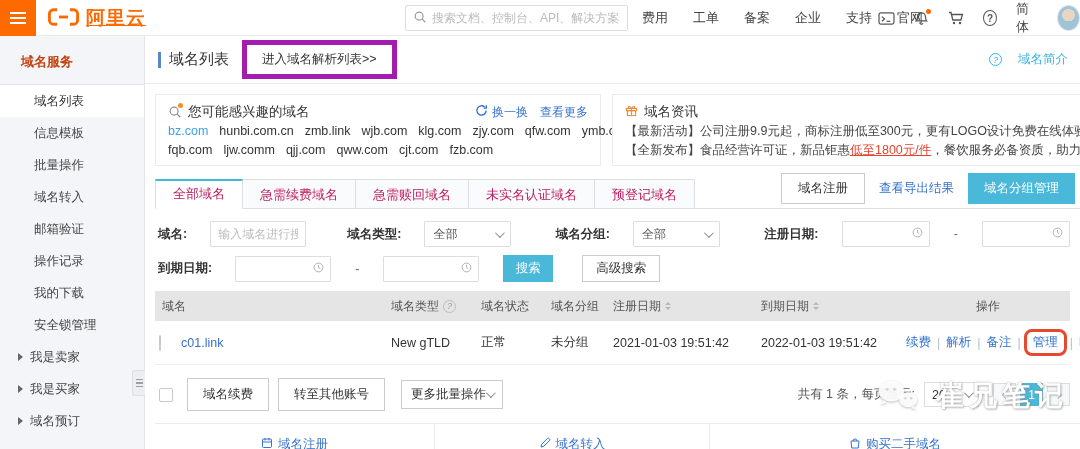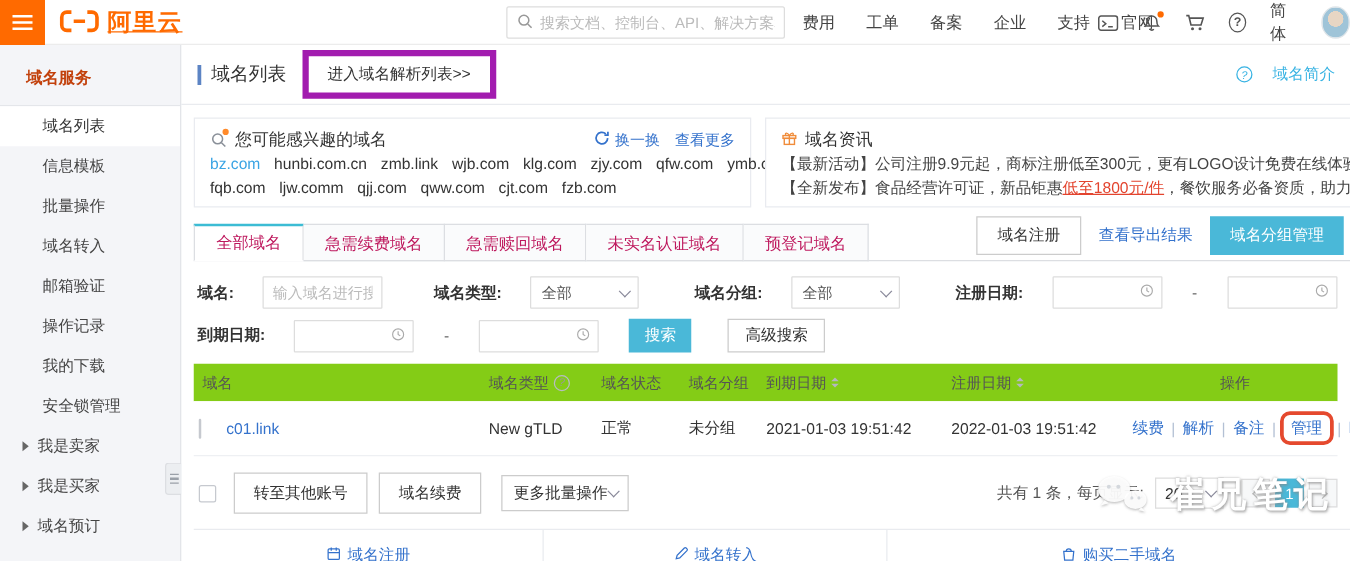--- a/index.html
+++ b/index.html
@@ -83,21 +83,21 @@
   .f-date { width:96px; height:26px; border:1px solid #ddd; border-radius:1px; display:flex; align-items:center; padding:0 6px; background:#fff; cursor:text; }
   .f-date input { border:none; outline:none; flex:1; width:60px; font-size:12px; font-family:inherit; }
   .dash { margin:0 8px; color:#666; }
   .gap14 { width:14px; } .gap10 { width:10px; }
   .btn-search { border:none; background:#4AB8D8; color:#fff; font-size:12.5px; width:50px; height:27px; margin-left:8px; cursor:pointer; font-family:inherit; }
   .btn-adv { border:1px solid #ccc; background:#fff; color:#333; font-size:12.5px; width:78px; height:27px; margin-left:13px; cursor:pointer; font-family:inherit; }
 
   
   .dtable { margin:9px 10px 0 10px; }
   .grid { display:grid; grid-template-columns:26px 210px 90px 70px 62px 148px 145px 1fr; align-items:center; }
-  .thead { background:#84cc16; height:30px; font-size:12px; color:#555; }
+  .thead { background:#e5e5e5; height:30px; font-size:12px; color:#555; }
   .thead .hc { display:flex; align-items:center; gap:4px; }
   .hc.first { grid-column:1 / 3; padding-left:7px; }
   .hc.ops { justify-content:center; }
   .qgray { width:13px; height:13px; border:1px solid #b8bcc4; border-radius:50%; display:flex; align-items:center; justify-content:center; font-size:9px; color:#999; }
   .qgray::after { content:"?"; }
   .sort { display:inline-flex; flex-direction:column; cursor:pointer; }
   .sort i { width:0; height:0; border:3.5px solid transparent; display:block; }
   .sort .up { border-bottom-color:#b4b8c0; margin-bottom:2px; }
   .sort .dn { border-top-color:#b4b8c0; }
   .trow { height:44px; font-size:12.5px; color:#333; border-bottom:1px solid #eef0f3; background:#fff; }
@@ -386,28 +386,28 @@
           <span>域名类型</span>
           <i class="qgray"></i>
         </div>
         <div class="hc">
             <span>域名状态</span>
           </div>
         <div class="hc">
             <span>域名分组</span>
           </div>
         <div class="hc">
-          <span>到期日期</span>
+          <span>注册日期</span>
           <span class="sort">
               <i class="up"></i>
               <i class="dn"></i>
             </span>
         </div>
         <div class="hc">
-          <span>注册日期</span>
+          <span>到期日期</span>
           <span class="sort">
               <i class="up"></i>
               <i class="dn"></i>
             </span>
         </div>
         <div class="hc ops">
             <span>操作</span>
           </div>
       </div>
 
@@ -430,22 +430,22 @@
             <span class="act">管理</span>
           </span>
           <span class="sep"></span>
           <span class="act">logo设计</span>
         </div>
       </div>
     </div>
 
     <div class="batch-row">
       <span class="cb"></span>
+      <button class="btn-batch">域名续费</button>
       <button class="btn-batch">转至其他账号</button>
-      <button class="btn-batch">域名续费</button>
       <div class="more-select">
         <span class="val">更多批量操作</span>
         <i class="chev"></i>
       </div>
       <div class="pag">
         <span class="pag-sum">共有 1 条，每页显示:</span>
         <div class="size-select">
           <span class="val">20</span>
           <i class="chev"></i>
         </div>

